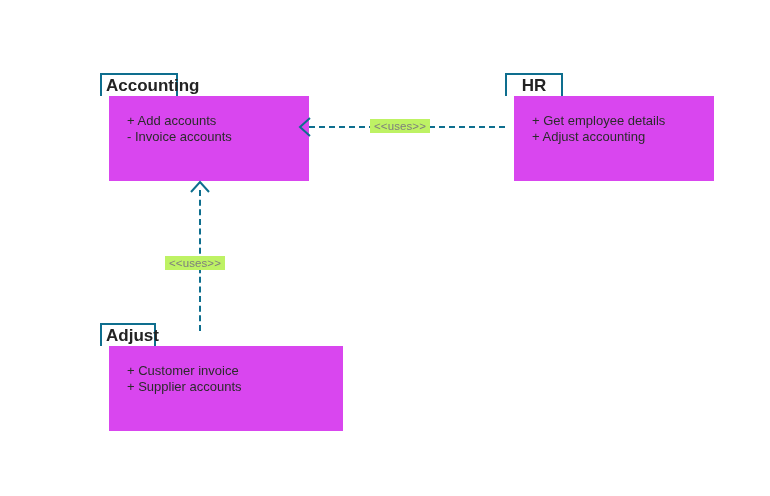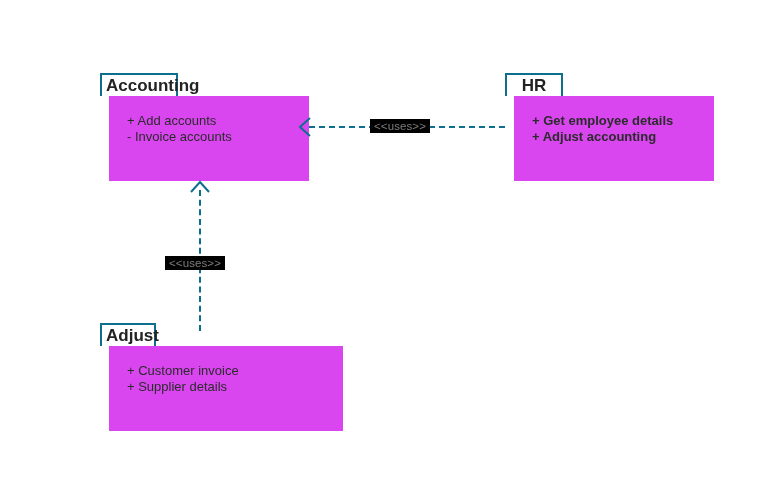--- a/index.html
+++ b/index.html
@@ -94,21 +94,21 @@
     stroke-linecap: butt;
     stroke-linejoin: miter;
   }
 
   .stereotype {
     position: absolute;
     color: #7d7d7d;
     font-size: 11.5px;
     line-height: 14px;
     letter-spacing: 0.1px;
-    background: #000000;
+    background: #bef264;
     white-space: nowrap;
     z-index: 5;
     padding: 0 4px;
   }
 </style>
 </head>
 <body>
 
 <div id="canvas">
 
@@ -133,31 +133,31 @@
     <div class="pkg-body" style="width:200px; height:85px;">
       <ul class="pkg-members">
         <li>+ Add accounts</li>
         <li>- Invoice accounts</li>
       </ul>
     </div>
   </div>
 
   <div class="package" style="left:505px; top:73px; width:200px; height:108px;">
     <div class="pkg-tab tab-center" style="width:58px;">HR</div>
-    <div class="pkg-body" style="width:200px; height:85px;font-weight:bold;">
+    <div class="pkg-body" style="width:200px; height:85px;">
       <ul class="pkg-members">
         <li>+ Get employee details</li>
         <li>+ Adjust accounting</li>
       </ul>
     </div>
   </div>
 
   <div class="package" style="left:100px; top:323px; width:200px; height:108px;">
     <div class="pkg-tab tab-left" style="width:56px;">Adjust</div>
     <div class="pkg-body" style="width:234px; height:85px;">
       <ul class="pkg-members">
         <li>+ Customer invoice</li>
-        <li>+ Supplier details</li>
+        <li>+ Supplier accounts</li>
       </ul>
     </div>
   </div>
 
 </div>
 
 </body></html>

